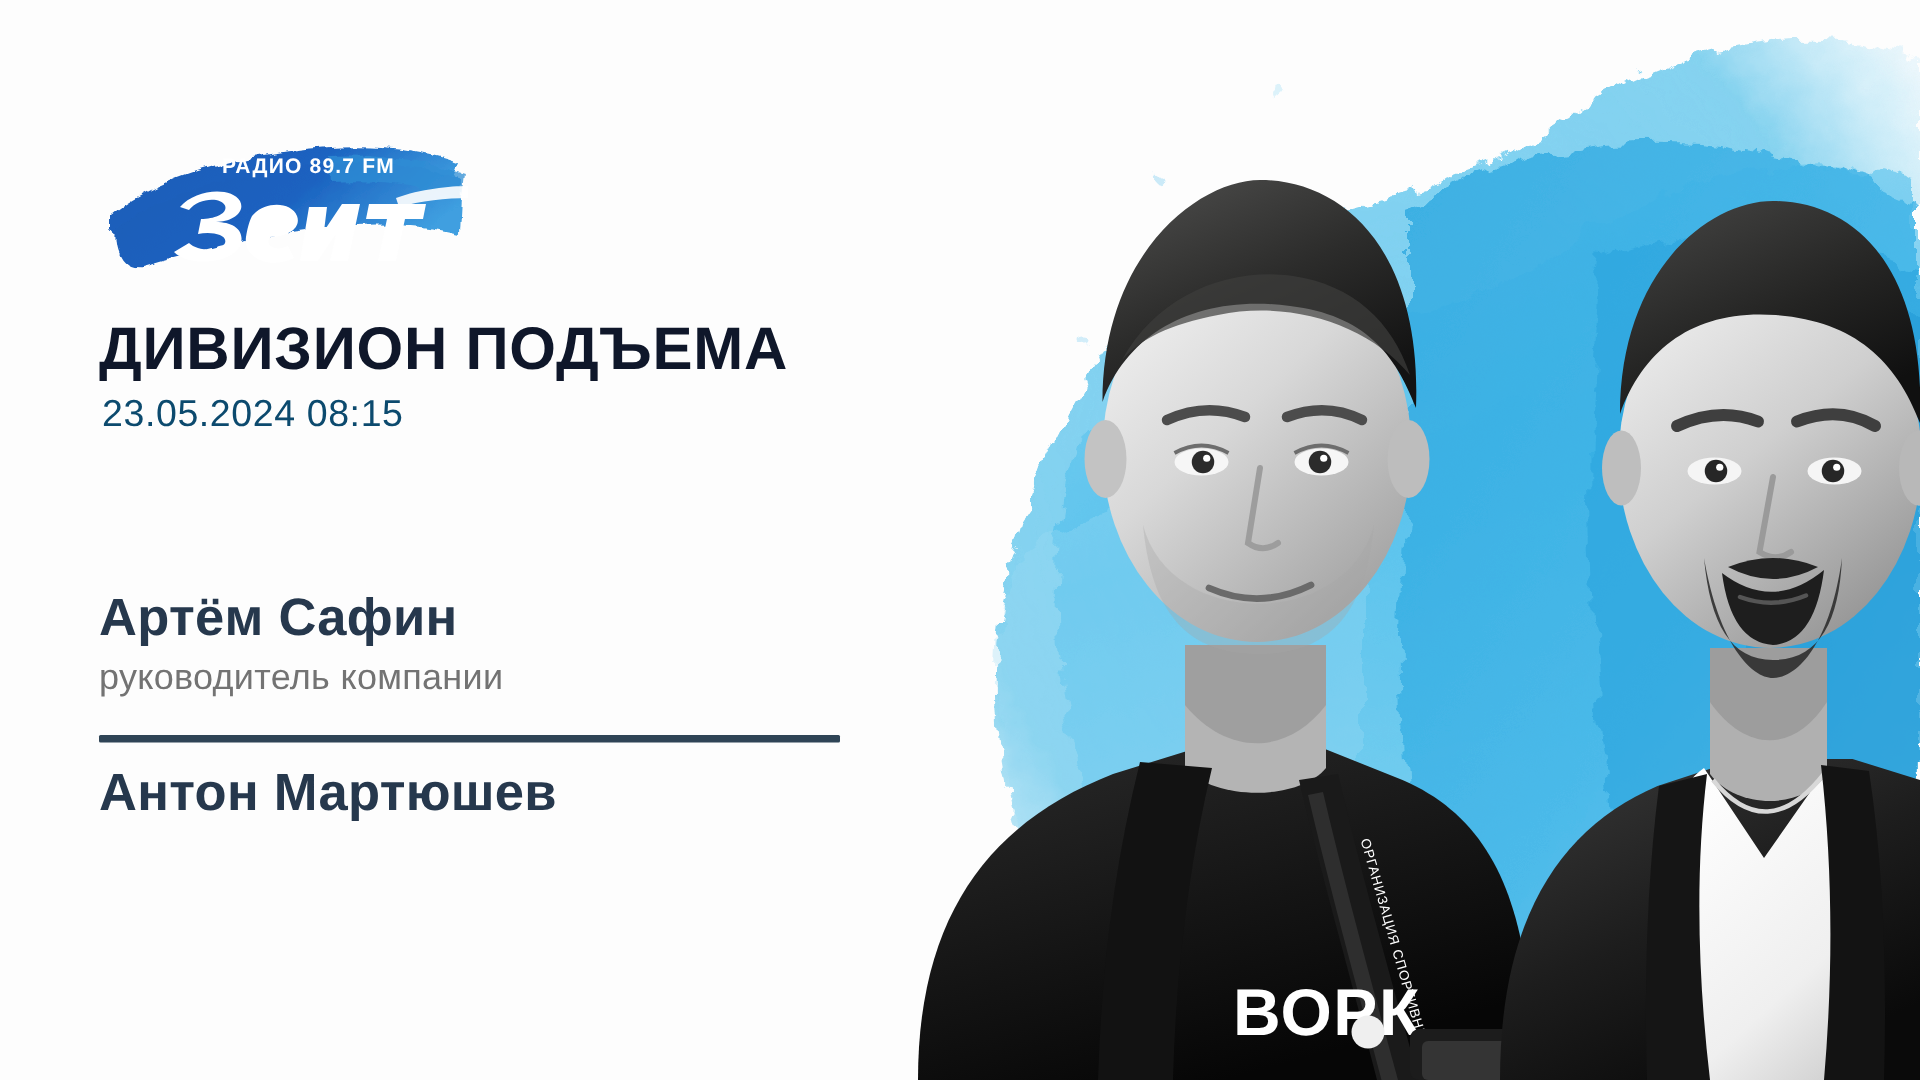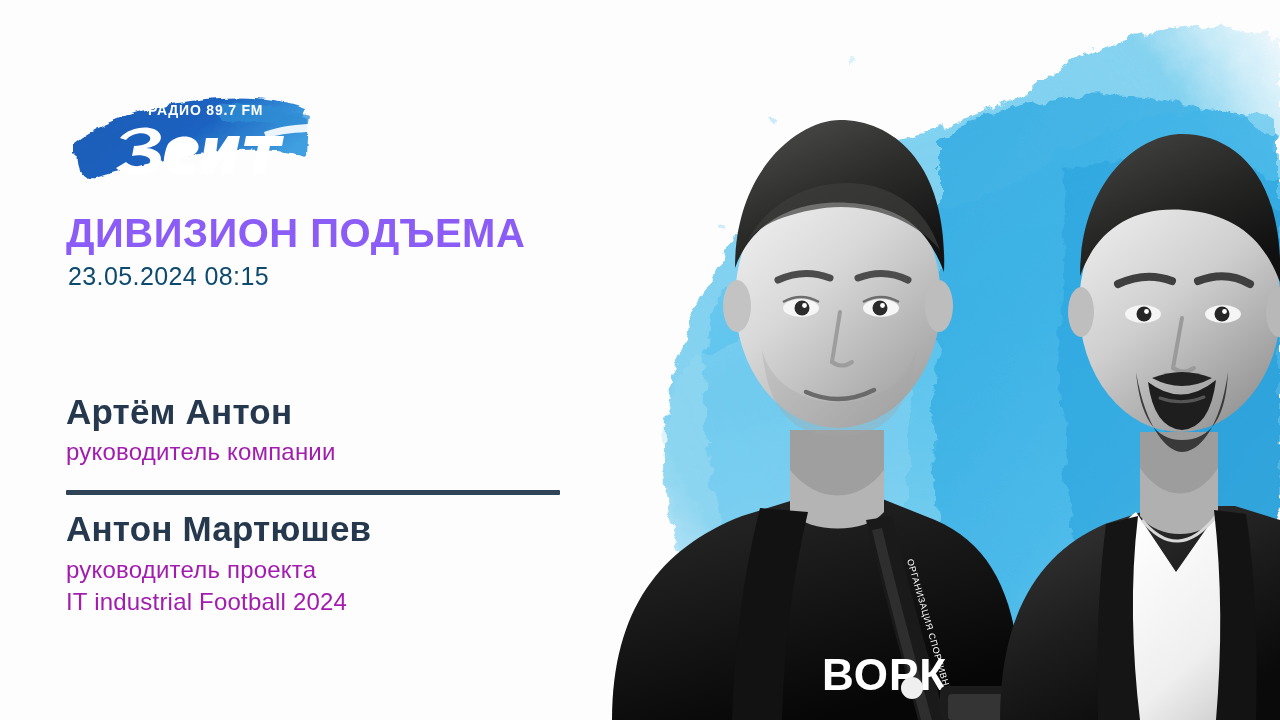--- a/index.html
+++ b/index.html
@@ -47,21 +47,21 @@
   .text-col {
     position: absolute;
     left: 66px;
     top: 212px;
     width: 620px;
   }
   .event-title {
     font-size: 40px;
     font-weight: 700;
     letter-spacing: 0.5px;
-    color: #8b5cf6;
+    color: #0f172a;
     line-height: 1.08;
     margin: 0;
     white-space: nowrap;
   }
   .event-date {
     font-size: 25px;
     font-weight: 400;
     color: #0c4a6e;
     letter-spacing: 0.4px;
     margin: 8px 0 0 2px;
@@ -82,21 +82,21 @@
     font-weight: 700;
     color: #26384d;
     line-height: 1.15;
     letter-spacing: 0.2px;
     margin: 0;
     white-space: nowrap;
   }
   .speaker-role {
     font-size: 24px;
     font-weight: 400;
-    color: #a21caf;
+    color: #737373;
     line-height: 1.34;
     letter-spacing: 0.2px;
     margin: 4px 0 0 0;
   }
   .speaker-role div { white-space: nowrap; }
 
   .divider {
     width: 494px;
     height: 5px;
     background: #2f4456;
@@ -361,31 +361,27 @@
   </svg>
 
   <div class="text-col">
     <h1 class="event-title">ДИВИЗИОН ПОДЪЕМА</h1>
     <div class="event-date">23.05.2024 08:15</div>
   </div>
 
   <div class="speakers">
 
     <div class="speaker">
-      <div class="speaker-name">Артём Антон</div>
+      <div class="speaker-name">Артём Сафин</div>
       <div class="speaker-role">
         <div>руководитель компании</div>
       </div>
     </div>
 
     <div class="divider"></div>
 
     <div class="speaker">
       <div class="speaker-name">Антон Мартюшев</div>
-      <div class="speaker-role">
-        <div>руководитель проекта</div>
-        <div>IT industrial Football 2024</div>
-      </div>
     </div>
 
   </div>
 
 </div>
 
 </body></html>

